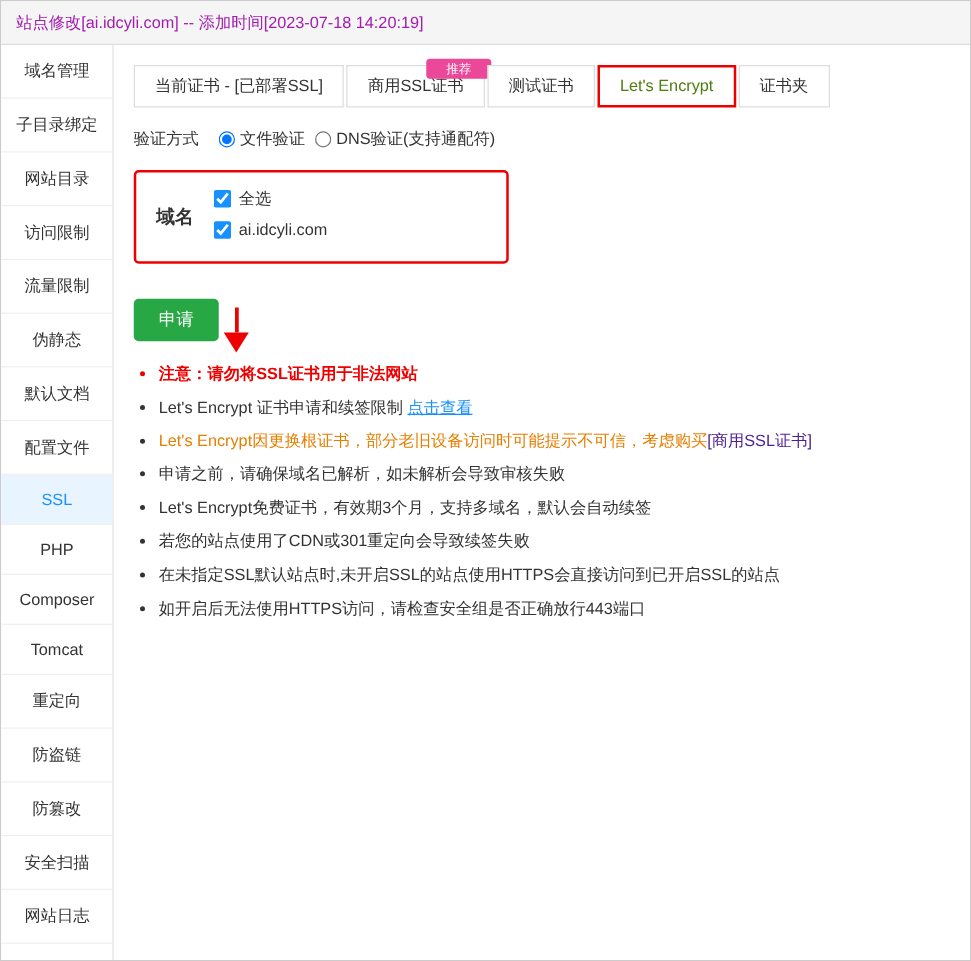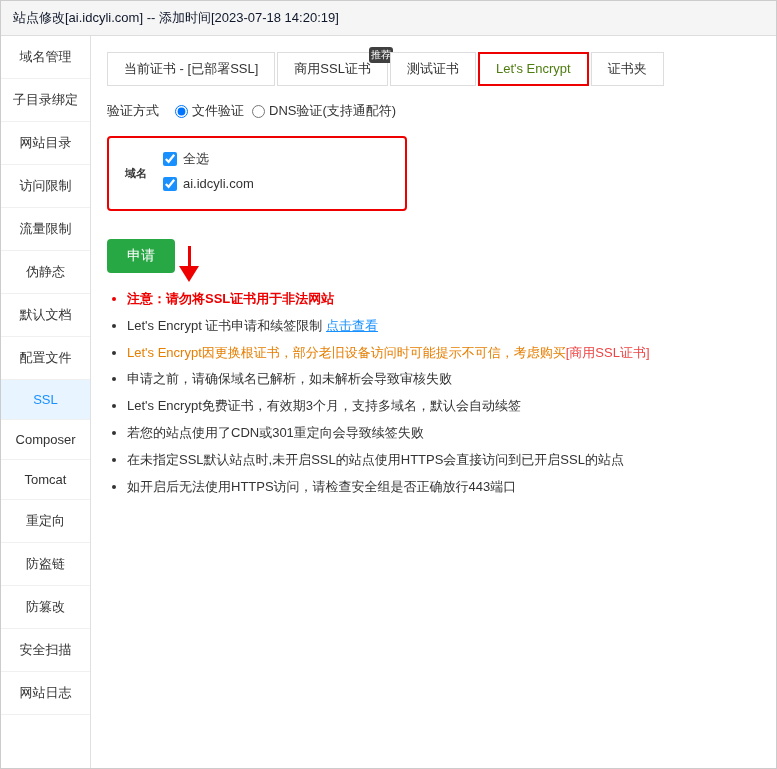--- a/index.html
+++ b/index.html
@@ -1,53 +1,53 @@
 <!DOCTYPE html>
 <html><head>
   <meta charset="utf-8">
   <style>
     * { box-sizing: border-box; margin: 0; padding: 0; }
     body { font-family: 'Microsoft YaHei', Arial, sans-serif; font-size: 13px; background: #f0f0f0; color: #333; }
 
     .window { width: 777px; min-height: 769px; background: #fff; border: 1px solid #ccc; display: flex; flex-direction: column; }
 
-    .title-bar { background: #f5f5f5; border-bottom: 1px solid #ddd; padding: 8px 12px; font-size: 13px; color: #0f172a; }
+    .title-bar { background: #f5f5f5; border-bottom: 1px solid #ddd; padding: 8px 12px; font-size: 13px; color: #a21caf; }
 
     .main-layout { display: flex; flex: 1; }
 
     .sidebar { width: 90px; background: #fff; border-right: 1px solid #e0e0e0; display: flex; flex-direction: column; }
 
     .sidebar-item { padding: 12px 8px; text-align: center; cursor: pointer; font-size: 13px; color: #333; border-bottom: 1px solid #f0f0f0; }
     .sidebar-item.active { background: #e8f4ff; color: #1890ff; }
 
     .content { flex: 1; padding: 16px; background: #fff; }
 
     .tabs { display: flex; gap: 0; margin-bottom: 16px; border-bottom: none; flex-wrap: wrap; }
 
     .tab { padding: 7px 16px; border: 1px solid #ddd; cursor: pointer; background: #fff; font-size: 13px; color: #333; margin-right: 2px; position: relative; }
 
-    .tab .badge { position: absolute; top: -6px; right: -6px; background: #404040; color: #fff; font-size: 10px; padding: 1px 2px; border-radius: 3px; }
+    .tab .badge { position: absolute; top: -6px; right: -6px; background: #ec4899; color: #fff; font-size: 10px; padding: 1px 16px; border-radius: 3px; }
 
     .verify-row { display: flex; align-items: center; gap: 8px; margin-bottom: 16px; font-size: 13px; }
     .verify-row label { display: flex; align-items: center; gap: 4px; cursor: pointer; }
     .verify-row span.label { margin-right: 8px; }
 
     .domain-box { border: 2px solid #e00; border-radius: 4px; padding: 12px 16px; display: inline-block; min-width: 300px; margin-bottom: 16px; }
 
     .domain-check-row { display: flex; align-items: center; gap: 6px; margin-bottom: 6px; font-size: 13px; }
     .domain-check-row input[type=checkbox] { accent-color: #1890ff; width: 14px; height: 14px; }
 
     .apply-btn { background: #28a745; color: #fff; border: none; border-radius: 4px; padding: 8px 20px; font-size: 14px; cursor: pointer; margin-bottom: 16px; display: block; }
 
     .notes { list-style: disc; padding-left: 20px; }
     .notes li { margin-bottom: 6px; font-size: 13px; color: #333; line-height: 1.6; }
     .notes li.warning { color: #e00; font-weight: bold; }
     .notes li .link { color: #1890ff; cursor: pointer; text-decoration: underline; }
     .notes li .orange { color: #e67e00; }
-    .notes li .blue-link { color: #ef4444; cursor: pointer; text-align: center; }
+    .notes li .blue-link { color: #4c1d95; cursor: pointer; text-align: center; }
 
     .tab-highlight { border: 2px solid #e00 !important; color: #4d7c0f; }
     .arrow-down { width: 0; height: 0; border-left: 10px solid transparent; border-right: 10px solid transparent; border-top: 16px solid #e00; display: inline-block; }
 
     .apply-section { display: flex; align-items: flex-start; gap: 20px; }
   </style>
 </head>
 <body>
 
 <div class="window">
@@ -59,20 +59,21 @@
     <div class="sidebar">
     <div class="sidebar-item">域名管理</div>
         <div class="sidebar-item">子目录绑定</div>
         <div class="sidebar-item">网站目录</div>
         <div class="sidebar-item">访问限制</div>
         <div class="sidebar-item">流量限制</div>
         <div class="sidebar-item">伪静态</div>
         <div class="sidebar-item">默认文档</div>
         <div class="sidebar-item">配置文件</div>
         <div class="sidebar-item active">SSL</div>
+        <div class="sidebar-item">PHP</div>
         <div class="sidebar-item">Composer</div>
         <div class="sidebar-item">Tomcat</div>
         <div class="sidebar-item">重定向</div>
         <div class="sidebar-item">防盗链</div>
         <div class="sidebar-item">防篡改</div>
         <div class="sidebar-item">安全扫描</div>
         <div class="sidebar-item">网站日志</div>
       </div>
 
     <div class="content">
@@ -92,21 +93,21 @@
         </label>
         <label>
           <input type="radio" name="verify" style="">
           <span>DNS验证(支持通配符)</span>
         </label>
       </div>
 
       <div style="display:flex; gap:16px; align-items: flex-start; margin-bottom:12px;">
         <div class="domain-box">
           <div style="display:flex; align-items:center; gap: 16px;">
-            <span style="font-weight:bold; font-size:11px;">域名</span>
+            <span style="font-weight:bold; font-size:15px;">域名</span>
             <div style="display:flex; flex-direction:column; gap:2px;">
               <div class="domain-check-row">
                 <input type="checkbox" checked="" style="">
                 <span>全选</span>
               </div>
               <div class="domain-check-row">
                 <input type="checkbox" checked="" style="">
                 <span>ai.idcyli.com</span>
               </div>
             </div>

